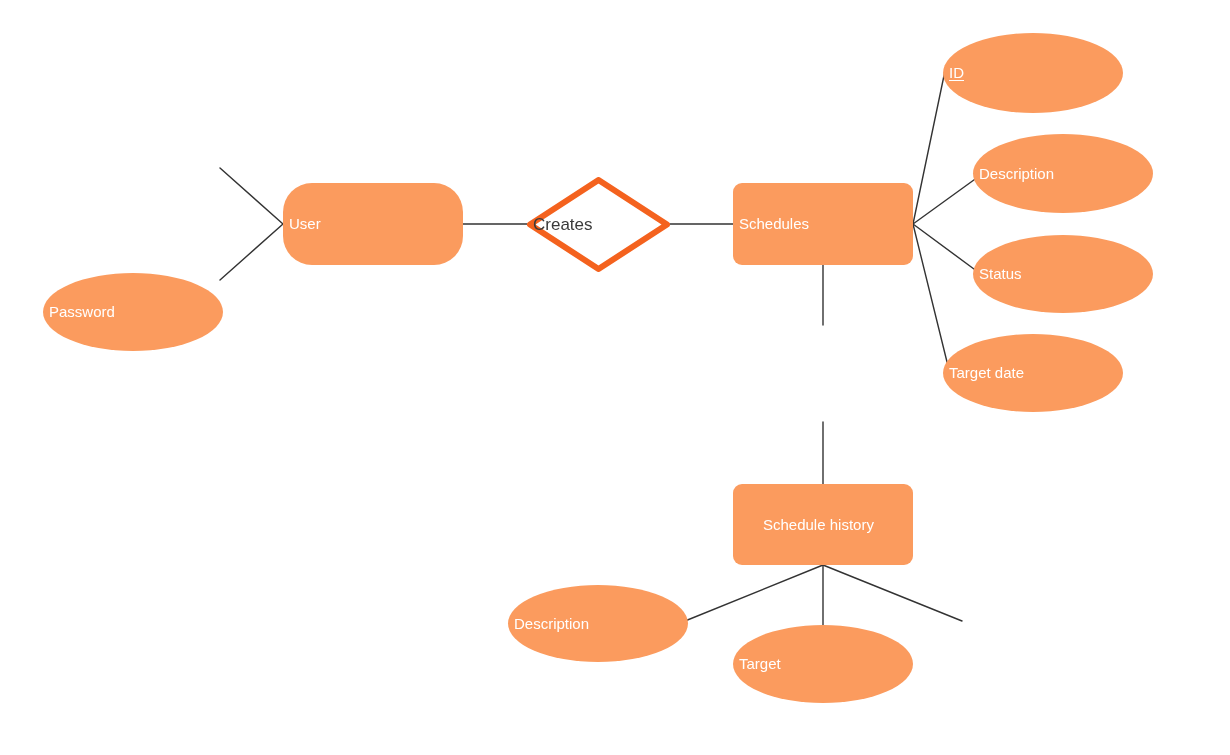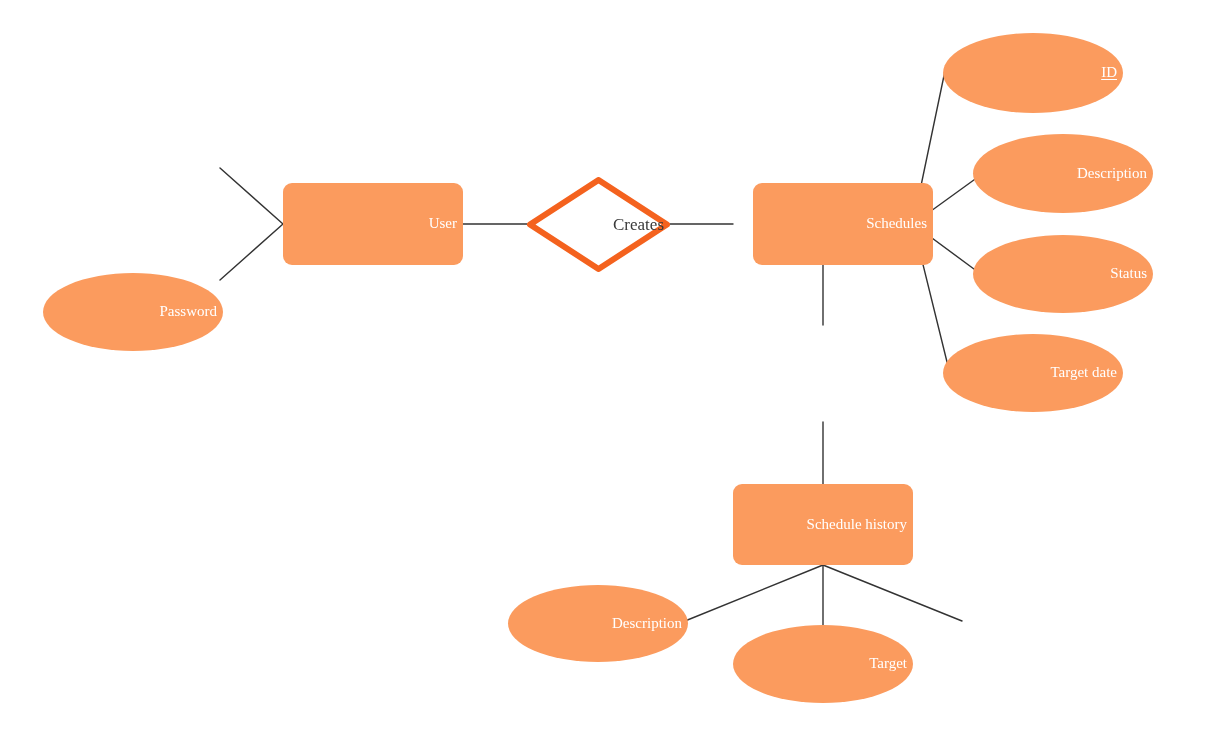--- a/index.html
+++ b/index.html
@@ -24,24 +24,23 @@
     top: 0;
     width: 1230px;
     height: 755px;
     pointer-events: none;
   }
   .node {
     position: absolute;
     box-sizing: border-box;
     display: flex;
     align-items: center;
-    justify-content: flex-end;
+    justify-content: flex-start;
     text-align: center;
     line-height: 1.15;
-    font-family: Liberation Serif, serif;
   }
   .node-entity {
     background: #fb9b5e;
     border-radius: 9px;
     color: #ffffff;
     font-size: 15px;
   }
   .node-attribute {
     background: #fb9b5e;
     border-radius: 50%;
@@ -109,32 +108,32 @@
 
       <line x1="823" y1="565" x2="962" y2="621"></line>
     </g>
   </svg>
 
 
   <div class="node node-attribute" style="left:43px; top:273px; width:180px; height:78px;">
     <span class="node-label">Password</span>
   </div>
 
-  <div class="node node-entity" style="left:283px; top:183px; width:180px; height:82px;">
+  <div class="node node-entity" style="left:283px; top:183px; width:180px; height:82px;border-radius:29px;">
     <span class="node-label">User</span>
   </div>
 
   <div class="node node-relationship" style="left:527px; top:177px; width:143px; height:95px;">
     <svg class="diamond-shape" viewBox="0 0 143 95" preserveAspectRatio="none" xmlns="http://www.w3.org/2000/svg">
       <polygon points="71.5,3 140,47.5 71.5,92 3,47.5" fill="#ffffff" stroke="#f4621e" stroke-width="6" stroke-linejoin="round"></polygon>
     </svg>
     <span class="node-label">Creates</span>
   </div>
 
-  <div class="node node-entity" style="left:733px; top:183px; width:180px; height:82px;margin-left:20px;">
+  <div class="node node-entity" style="left:733px; top:183px; width:180px; height:82px;">
     <span class="node-label">Schedules</span>
   </div>
 
   <div class="node node-attribute is-key" style="left:943px; top:33px; width:180px; height:80px;">
     <span class="node-label">ID</span>
   </div>
 
   <div class="node node-attribute" style="left:973px; top:134px; width:180px; height:79px;">
     <span class="node-label">Description</span>
   </div>

